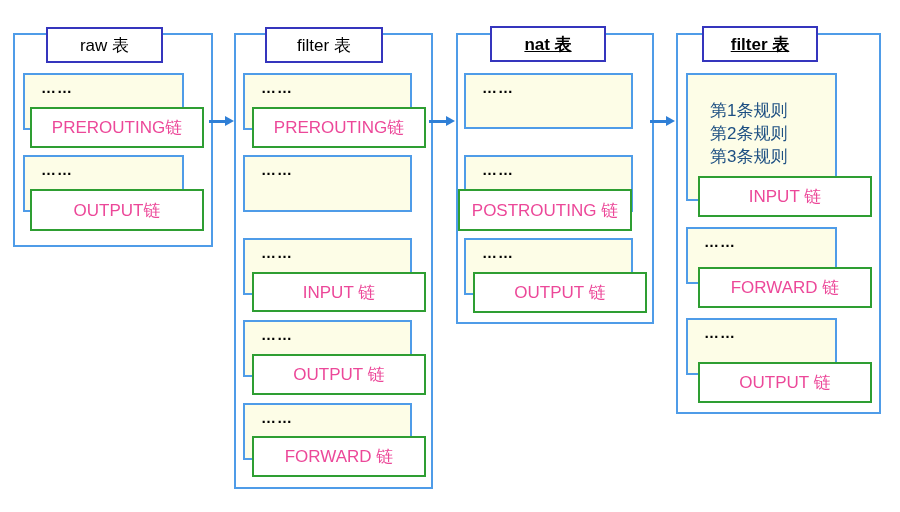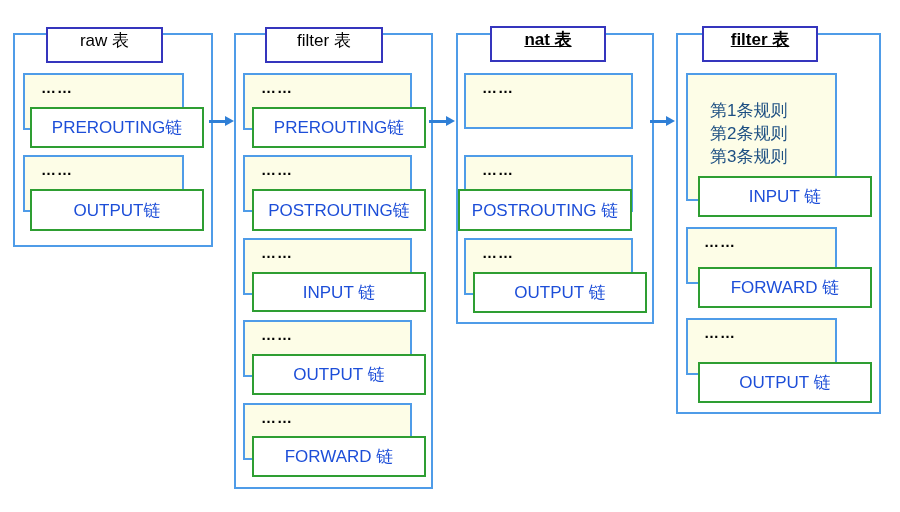--- a/index.html
+++ b/index.html
@@ -4,31 +4,31 @@
 <style>
   html,body { margin:0; padding:0; background:#ffffff; }
   body { width:900px; height:512px; font-family:"Liberation Sans","DejaVu Sans",sans-serif; }
   .canvas { position:relative; width:900px; height:512px; background:#ffffff; overflow:hidden; }
 
   
   .tbl { position:absolute; border:2px solid #4f9ce8; background:#ffffff; }
 
   
   .hdr { position:absolute; border:2px solid #3535bd; background:#ffffff; z-index:5;
-         display:flex; justify-content:center;
+         display:flex; align-items:center; justify-content:center;
          font-size:17px; color:#000; white-space:nowrap; }
   .hdr.bold { font-weight:bold;text-decoration:underline; }
 
   
   .yb { position:absolute; border:2px solid #4f9ce8; background:#fdfde7; z-index:1; }
 
   
   .gb { position:absolute; border:2px solid #2e9e32; background:#ffffff; z-index:2;
         display:flex; align-items:center; justify-content:center;
-        font-size:17px; color:#1d4ed8; white-space:nowrap; }
+        font-size:17px; color:#ec4899; white-space:nowrap; }
 
   
   .dots { position:absolute; left:16px; top:4px; font-weight:bold; font-size:15px;
           letter-spacing:1px; color:#000; }
 
   
   .rules { position:absolute; left:22px; top:24px; font-size:17px; line-height:23px;
            color:#1d4f82; }
   .rules .rline { white-space:nowrap; }
   .rules .rdots { color:#000; font-weight:bold; font-size:15px; letter-spacing:1px; margin-top:1px; }
@@ -76,23 +76,20 @@
 
     <div class="yb" style="left:7px;top:38px;width:165px;height:53px">
       <span class="dots">……</span>
     </div>
     <div class="gb" style="left:16px;top:72px;width:170px;height:37px">
       <span>PREROUTING链</span>
     </div>
 
     <div class="yb" style="left:7px;top:120px;width:165px;height:53px">
       <span class="dots">……</span>
-    </div>
-    <div class="gb" style="left:16px;top:154px;width:170px;height:38px">
-      <span>POSTROUTING链</span>
     </div>
 
     <div class="yb" style="left:7px;top:203px;width:165px;height:53px">
       <span class="dots">……</span>
     </div>
     <div class="gb" style="left:16px;top:237px;width:170px;height:36px">
       <span>INPUT 链</span>
     </div>
 
     <div class="yb" style="left:7px;top:285px;width:165px;height:53px">

